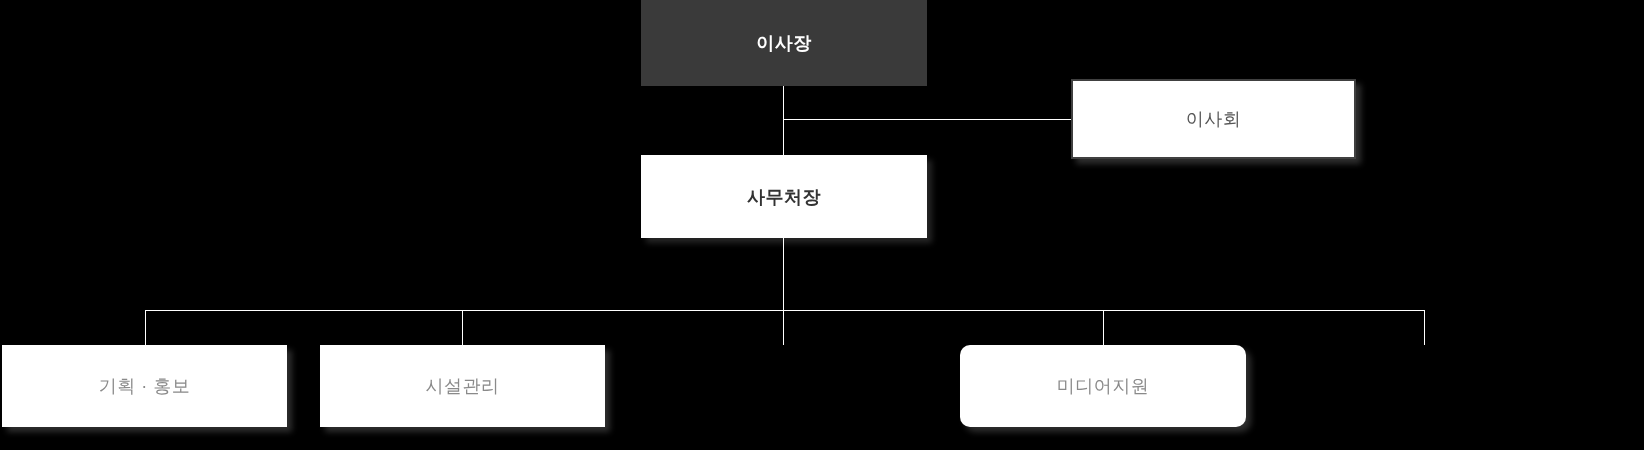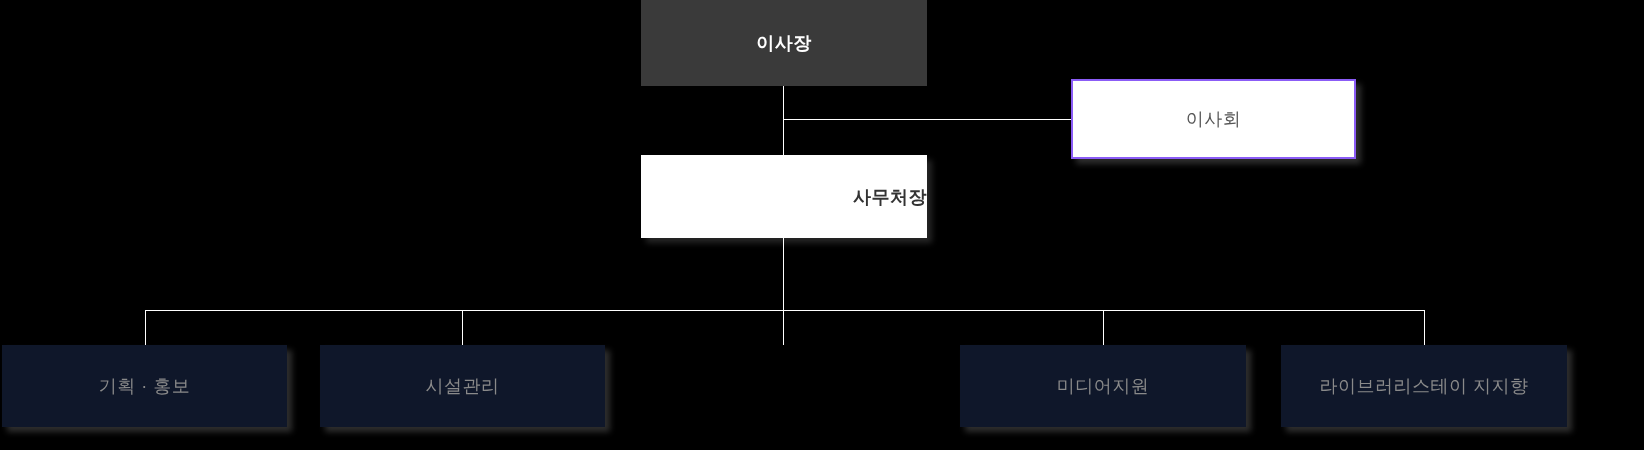--- a/index.html
+++ b/index.html
@@ -31,43 +31,42 @@
     width: 286px; height: 86px;
     background: #3a3a3a;
     color: #ffffff;
     font-weight: bold;
   }
   .node-board {
     left: 1071px; top: 79px;
     width: 285px; height: 80px;
     background: #ffffff;
     color: #555555;
-    border: 2px solid #8b5cf6;
+    border: 2px solid #404040;
     box-shadow: 5px 5px 6px rgba(255,255,255,0.18);
   }
   .node-secretary {
     left: 641px; top: 155px;
     width: 286px; height: 83px;
     background: #ffffff;
     color: #333333;
     font-weight: bold;
     box-shadow: 5px 5px 6px rgba(255,255,255,0.15);
-    justify-content: flex-end;
   }
   .node-dept {
     top: 345px;
     height: 82px;
-    background: #0f172a;
+    background: #ffffff;
     color: #8a8a8a;
     box-shadow: 5px 5px 6px rgba(255,255,255,0.18);
   }
   .node-dept-0 { left: 2px;    width: 285px; }
   .node-dept-1 { left: 320px;  width: 285px; text-align: center; }
   .node-dept-2 { left: 641px;  width: 286px; }
-  .node-dept-3 { left: 960px;  width: 286px; }
+  .node-dept-3 { left: 960px;  width: 286px; border-radius: 10px; }
   .node-dept-4 { left: 1281px; width: 286px; }
   .line {
     position: absolute;
     background: #ffffff;
   }
   .line-v-chairman-secretary { left: 783px; top: 86px;  width: 1px; height: 69px; }
   .line-h-board-branch       { left: 783px; top: 119px; width: 288px; height: 1px; }
   .line-v-secretary-bus      { left: 783px; top: 238px; width: 1px; height: 72px; }
   .line-h-bus                { left: 145px; top: 310px; width: 1279px; height: 1px; }
   .line-v-drop-0 { left: 145px;  top: 310px; width: 1px; height: 35px; }
@@ -109,17 +108,14 @@
 
   <div class="node node-dept node-dept-1">
     <span>시설관리</span>
   </div>
 
 
   <div class="node node-dept node-dept-3">
     <span>미디어지원</span>
   </div>
 
-  <div class="node node-dept node-dept-4">
-    <span>라이브러리스테이 지지향</span>
-  </div>
 
 </div>
 
 </body></html>

